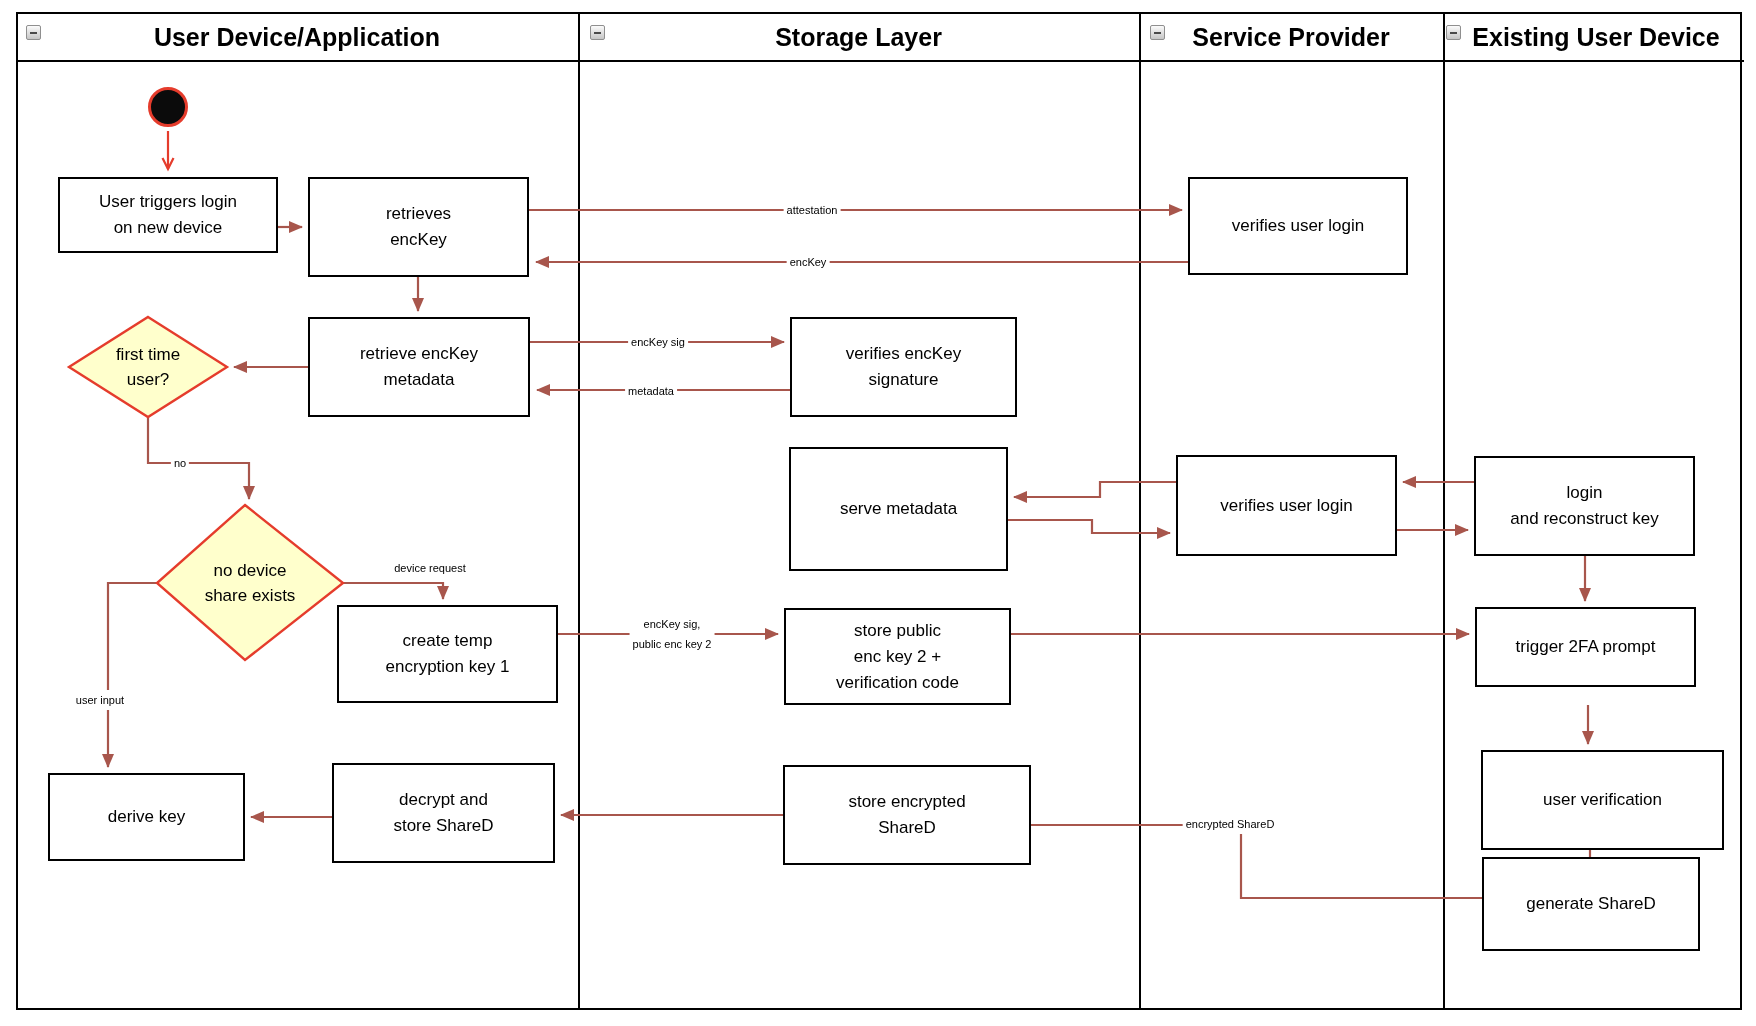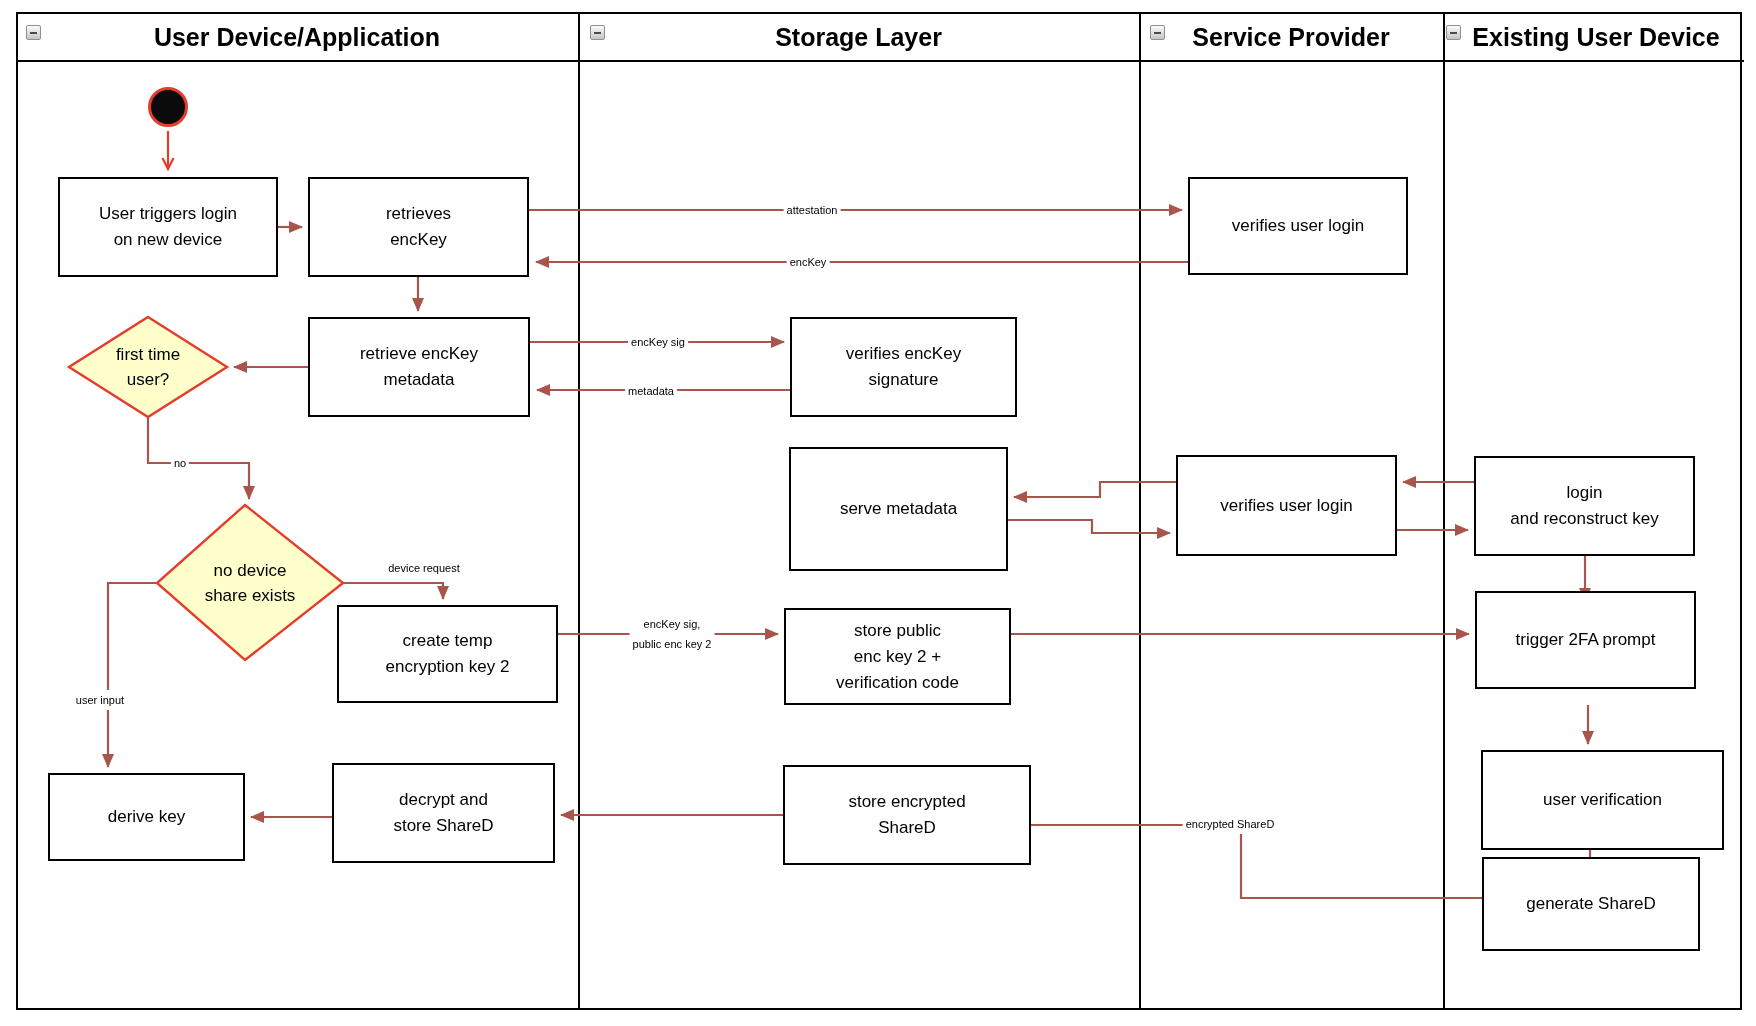--- a/index.html
+++ b/index.html
@@ -16,21 +16,21 @@
             justify-content:center;box-sizing:border-box;z-index:4;}
   .collapse .bar{width:7px;height:2px;background:#4a4a4a;}
   svg.connectors{position:absolute;left:0;top:0;z-index:1;}
   .node{position:absolute;background:#fff;border:2px solid #000;box-sizing:border-box;
         display:flex;align-items:center;justify-content:center;text-align:center;
         font-size:17px;line-height:26px;z-index:2;white-space:pre-line;}
   .dtext{position:absolute;z-index:2;text-align:center;font-size:17px;line-height:25px;
          white-space:pre-line;transform:translate(-50%,-50%);}
   .edge-label{position:absolute;z-index:3;background:#fff;padding:0 3px;font-size:11px;
               line-height:20px;text-align:center;transform:translate(-50%,-50%);white-space:pre-line;}
-  .edge-label.nobg{background:transparent;}
+  .edge-label.nobg{background:transparent;margin-left:6px;}
   .start-node{position:absolute;z-index:2;border-radius:50%;background:#0b0b0b;
               border:3px solid #e53c2c;box-sizing:border-box;}
 </style>
 </head>
 <body>
 
 <div id="stage">
 
   <div class="frame"></div>
   <div class="vline" style="left:578px"></div>
@@ -112,39 +112,39 @@
 
       <path d="M332,817 L251,817" marker-end="url(#tri)"></path>
     </g>
 
     <polygon points="148,317 227,367 148,417 69,367" fill="#ffffcc" stroke="#e53c2c" stroke-width="2.4"></polygon>
     <polygon points="245,505 343,583 245,660 157,583" fill="#ffffcc" stroke="#e53c2c" stroke-width="2.4"></polygon>
   </svg>
 
   <div class="start-node" style="left:148px;top:87px;width:40px;height:40px"></div>
 
-  <div class="node" style="left:58px;top:177px;width:220px;height:100px"><span>User triggers login
+  <div class="node" style="left:58px;top:177px;width:220px;height:76px"><span>User triggers login
 on new device</span></div>
   <div class="node" style="left:308px;top:177px;width:221px;height:100px"><span>retrieves
 encKey</span></div>
   <div class="node" style="left:1188px;top:177px;width:220px;height:98px"><span>verifies user login</span></div>
   <div class="node" style="left:308px;top:317px;width:222px;height:100px"><span>retrieve encKey
 metadata</span></div>
   <div class="node" style="left:790px;top:317px;width:227px;height:100px"><span>verifies encKey
 signature</span></div>
   <div class="node" style="left:789px;top:447px;width:219px;height:124px"><span>serve metadata</span></div>
   <div class="node" style="left:1176px;top:455px;width:221px;height:101px"><span>verifies user login</span></div>
   <div class="node" style="left:1474px;top:456px;width:221px;height:100px"><span>login
 and reconstruct key</span></div>
   <div class="node" style="left:337px;top:605px;width:221px;height:98px"><span>create temp
-encryption key 2</span></div>
+encryption key 1</span></div>
   <div class="node" style="left:784px;top:608px;width:227px;height:97px"><span>store public
 enc key 2 +
 verification code</span></div>
-  <div class="node" style="left:1475px;top:591px;width:221px;height:98px"><span>trigger 2FA prompt</span></div>
+  <div class="node" style="left:1475px;top:607px;width:221px;height:80px"><span>trigger 2FA prompt</span></div>
   <div class="node" style="left:1481px;top:750px;width:243px;height:100px"><span>user verification</span></div>
   <div class="node" style="left:332px;top:763px;width:223px;height:100px"><span>decrypt and
 store ShareD</span></div>
   <div class="node" style="left:783px;top:765px;width:248px;height:100px"><span>store encrypted
 ShareD</span></div>
   <div class="node" style="left:1482px;top:857px;width:218px;height:94px"><span>generate ShareD</span></div>
   <div class="node" style="left:48px;top:773px;width:197px;height:88px"><span>derive key</span></div>
 
   <div class="dtext" style="left:148px;top:367px">first time
 user?</div>

